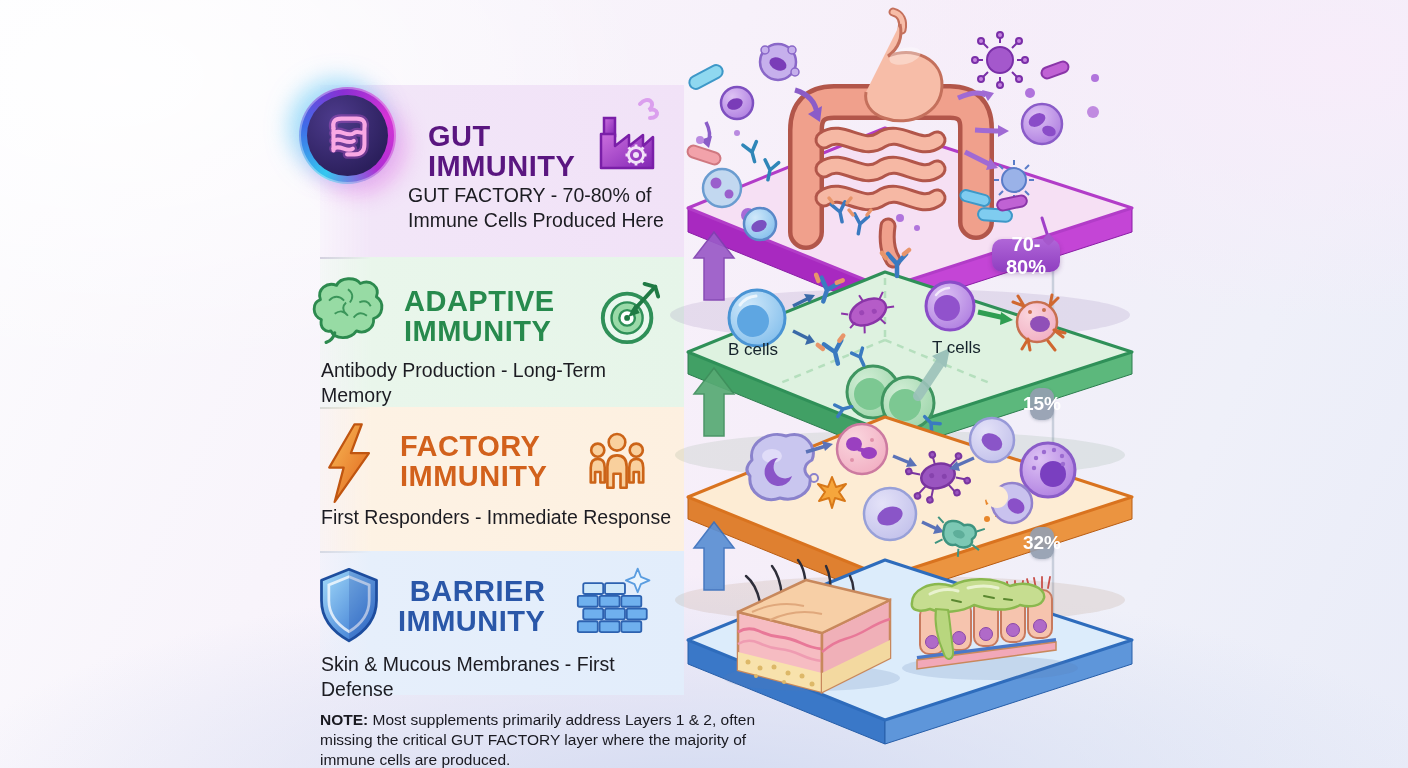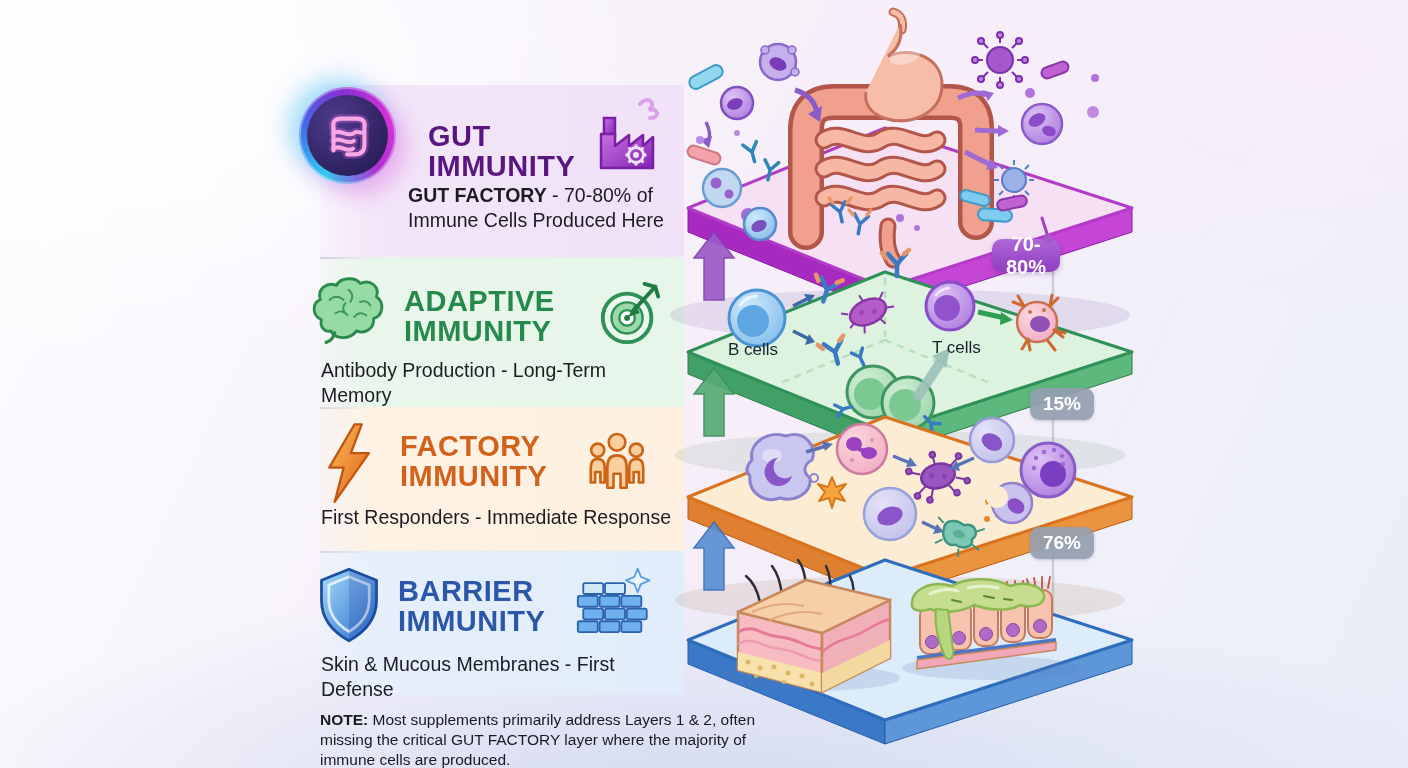--- a/index.html
+++ b/index.html
@@ -16,27 +16,27 @@
   .band{position:absolute;left:320px;width:364px;}
   .band-gut{top:85px;height:172px;background:linear-gradient(90deg,rgba(243,231,249,.25),#f2e6f8 14%,#f1e2f7);border-bottom:2px solid rgba(130,110,165,.38);}
   .band-adaptive{top:257px;height:150px;background:linear-gradient(90deg,rgba(233,246,235,.3),#e9f6eb 14%,#e6f5e9);border-bottom:2px solid rgba(110,130,130,.32);}
   .band-innate{top:407px;height:144px;background:linear-gradient(90deg,rgba(253,242,228,.3),#fdf2e4 14%,#fdf0e0);border-bottom:2px solid rgba(110,125,160,.30);}
   .band-barrier{top:551px;height:144px;background:linear-gradient(90deg,rgba(230,239,251,.3),#e6effb 14%,#e2edfb);}
   .sec-title{position:absolute;font-weight:bold;font-size:29px;line-height:30px;letter-spacing:.5px;}
   .sec-title span{display:block;}
   .t-gut{left:408px;top:121px;color:#5a1680;margin-left:20px;}
   .t-adaptive{left:404px;top:286px;color:#278a4d;}
   .t-innate{left:400px;top:431px;color:#d2611c;}
-  .t-barrier{left:398px;top:576px;color:#2a57a8;}
+  .t-barrier{left:398px;top:576px;color:#2a57a8;text-align:right;}
   .sec-sub{position:absolute;font-size:19.5px;line-height:25px;color:#1c1c22;}
   .s-gut{left:408px;top:183px;width:300px;}
   .s-adaptive{left:321px;top:358px;width:360px;}
   .s-innate{left:321px;top:505px;width:360px;}
   .s-barrier{left:321px;top:652px;width:364px;}
-  .sec-sub b{font-weight:bold;}
+  .sec-sub b{font-weight:normal;}
   
   .gut-badge{position:absolute;left:299px;top:87px;width:97px;height:97px;border-radius:50%;
     background:conic-gradient(from 210deg,#35c8f0,#3f6ce8,#8a2fd4,#d633d6,#b12fd4,#35c8f0);
     box-shadow:-10px -8px 22px rgba(90,200,245,.55), 10px 10px 22px rgba(225,90,225,.40), 0 0 0 2px rgba(255,255,255,.35) inset;
     display:flex;align-items:center;justify-content:center;}
   .gut-badge-inner{width:81px;height:81px;border-radius:50%;
     background:radial-gradient(circle at 35% 30%, #4d3b8c, #2b1f5c 75%);
     display:flex;align-items:center;justify-content:center;}
   
   .icon{position:absolute;}
@@ -53,21 +53,21 @@
   
   .cell-label{position:absolute;font-size:17px;color:#15232b;}
   .lbl-b{left:728px;top:340px;}
   .lbl-t{left:932px;top:338px;}
   
   .pct{position:absolute;color:#fff;font-weight:bold;text-align:center;
        display:flex;align-items:center;justify-content:center;}
   .pct-70{left:992px;top:239px;width:68px;height:33px;font-size:20px;border-radius:10px;
     background:linear-gradient(180deg,#b066d8,#8f3ec0);box-shadow:0 2px 5px rgba(90,30,120,.30);}
   .pct-70::after{content:"";position:absolute;left:52px;top:-4px;width:9px;height:9px;background:#a658cc;transform:rotate(45deg);border-radius:2px;}
-  .pct-gray{width:64px;height:32px;font-size:19px;border-radius:9px;background:rgba(148,158,176,.92);box-shadow:0 1px 3px rgba(60,70,100,.25);}
+  .pct-gray{width:24px;height:32px;font-size:19px;border-radius:9px;background:rgba(148,158,176,.92);box-shadow:0 1px 3px rgba(60,70,100,.25);}
   .pct-15{left:1030px;top:388px;}
   .pct-10{left:1030px;top:527px;}
   .diagram-svg{position:absolute;left:600px;top:0;}
 </style>
 </head>
 <body>
 
 <div class="stage">
 
   <div class="band band-gut"></div>
@@ -595,15 +595,15 @@
     <path d="M704,300 L704,258 L694,258 L714,232 L734,258 L724,258 L724,300 Z" fill="#9a5ac8" stroke="#8040b0" stroke-width="1.5" opacity=".92"></path>
     <path d="M704,436 L704,394 L694,394 L714,368 L734,394 L724,394 L724,436 Z" fill="#57aa74" stroke="#3f8f5c" stroke-width="1.5" opacity=".92"></path>
     <path d="M704,590 L704,548 L694,548 L714,522 L734,548 L724,548 L724,590 Z" fill="#5a8fd4" stroke="#3a70bc" stroke-width="1.5" opacity=".92"></path>
   </svg>
 
   <div class="cell-label lbl-b">B cells</div>
   <div class="cell-label lbl-t">T cells</div>
 
   <div class="pct pct-70">70-80%</div>
   <div class="pct pct-gray pct-15">15%</div>
-  <div class="pct pct-gray pct-10">76%</div>
+  <div class="pct pct-gray pct-10">32%</div>
 
 </div>
 
 </body></html>

